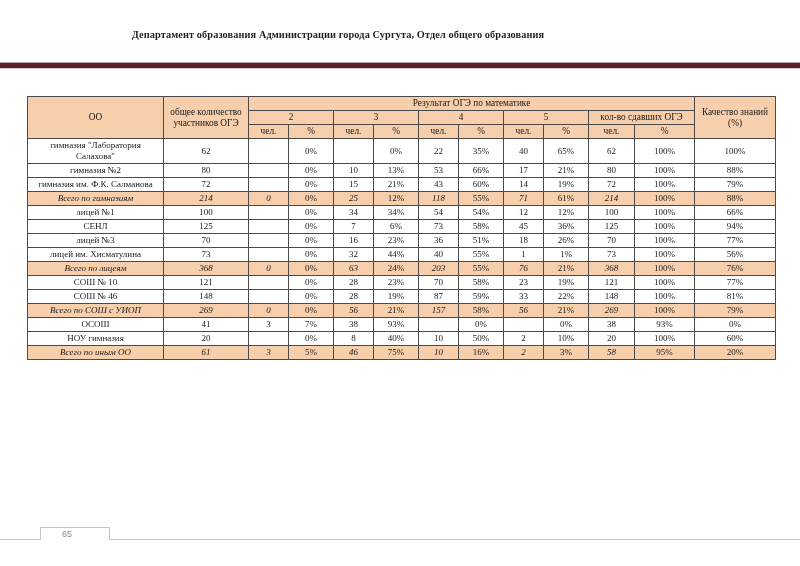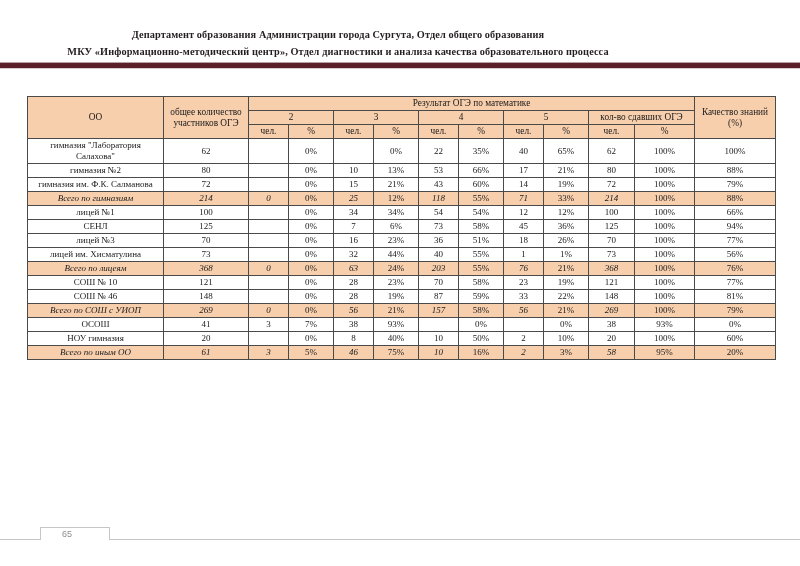--- a/index.html
+++ b/index.html
@@ -134,21 +134,20 @@
     font-family: "Liberation Sans", sans-serif;
     font-size: 9px;
     color: #8c8c8c;
   }
 </style>
 </head>
 <body>
 
 <div id="doc-header">
   <div class="hline">Департамент образования Администрации города Сургута, Отдел общего образования</div>
-  <div class="hline">МКУ «Информационно-методический центр», Отдел диагностики и анализа качества образовательного процесса</div>
 </div>
 <div id="header-rule"></div>
 
 <div id="table-wrap">
   <table class="report">
     <colgroup>
       <col style="width:136px">
       <col style="width:85px">
       <col style="width:40px">
         <col style="width:45px">
@@ -238,21 +237,21 @@
         <tr class="total-row">
           <td class="name">Всего по гимназиям</td>
           <td class="bold-italic">214</td>
           <td class="bold-italic">0</td>
           <td class="plain">0%</td>
           <td class="bold-italic">25</td>
           <td class="plain">12%</td>
           <td class="bold-italic">118</td>
           <td class="plain">55%</td>
           <td class="bold-italic">71</td>
-          <td class="plain">33%</td>
+          <td class="plain">61%</td>
           <td class="bold-italic">214</td>
           <td class="plain">100%</td>
           <td class="plain">88%</td>
         </tr>
         <tr>
           <td class="name">лицей №1</td>
           <td class="">100</td>
           <td class=""></td>
           <td class="">0%</td>
           <td class="">34</td>

